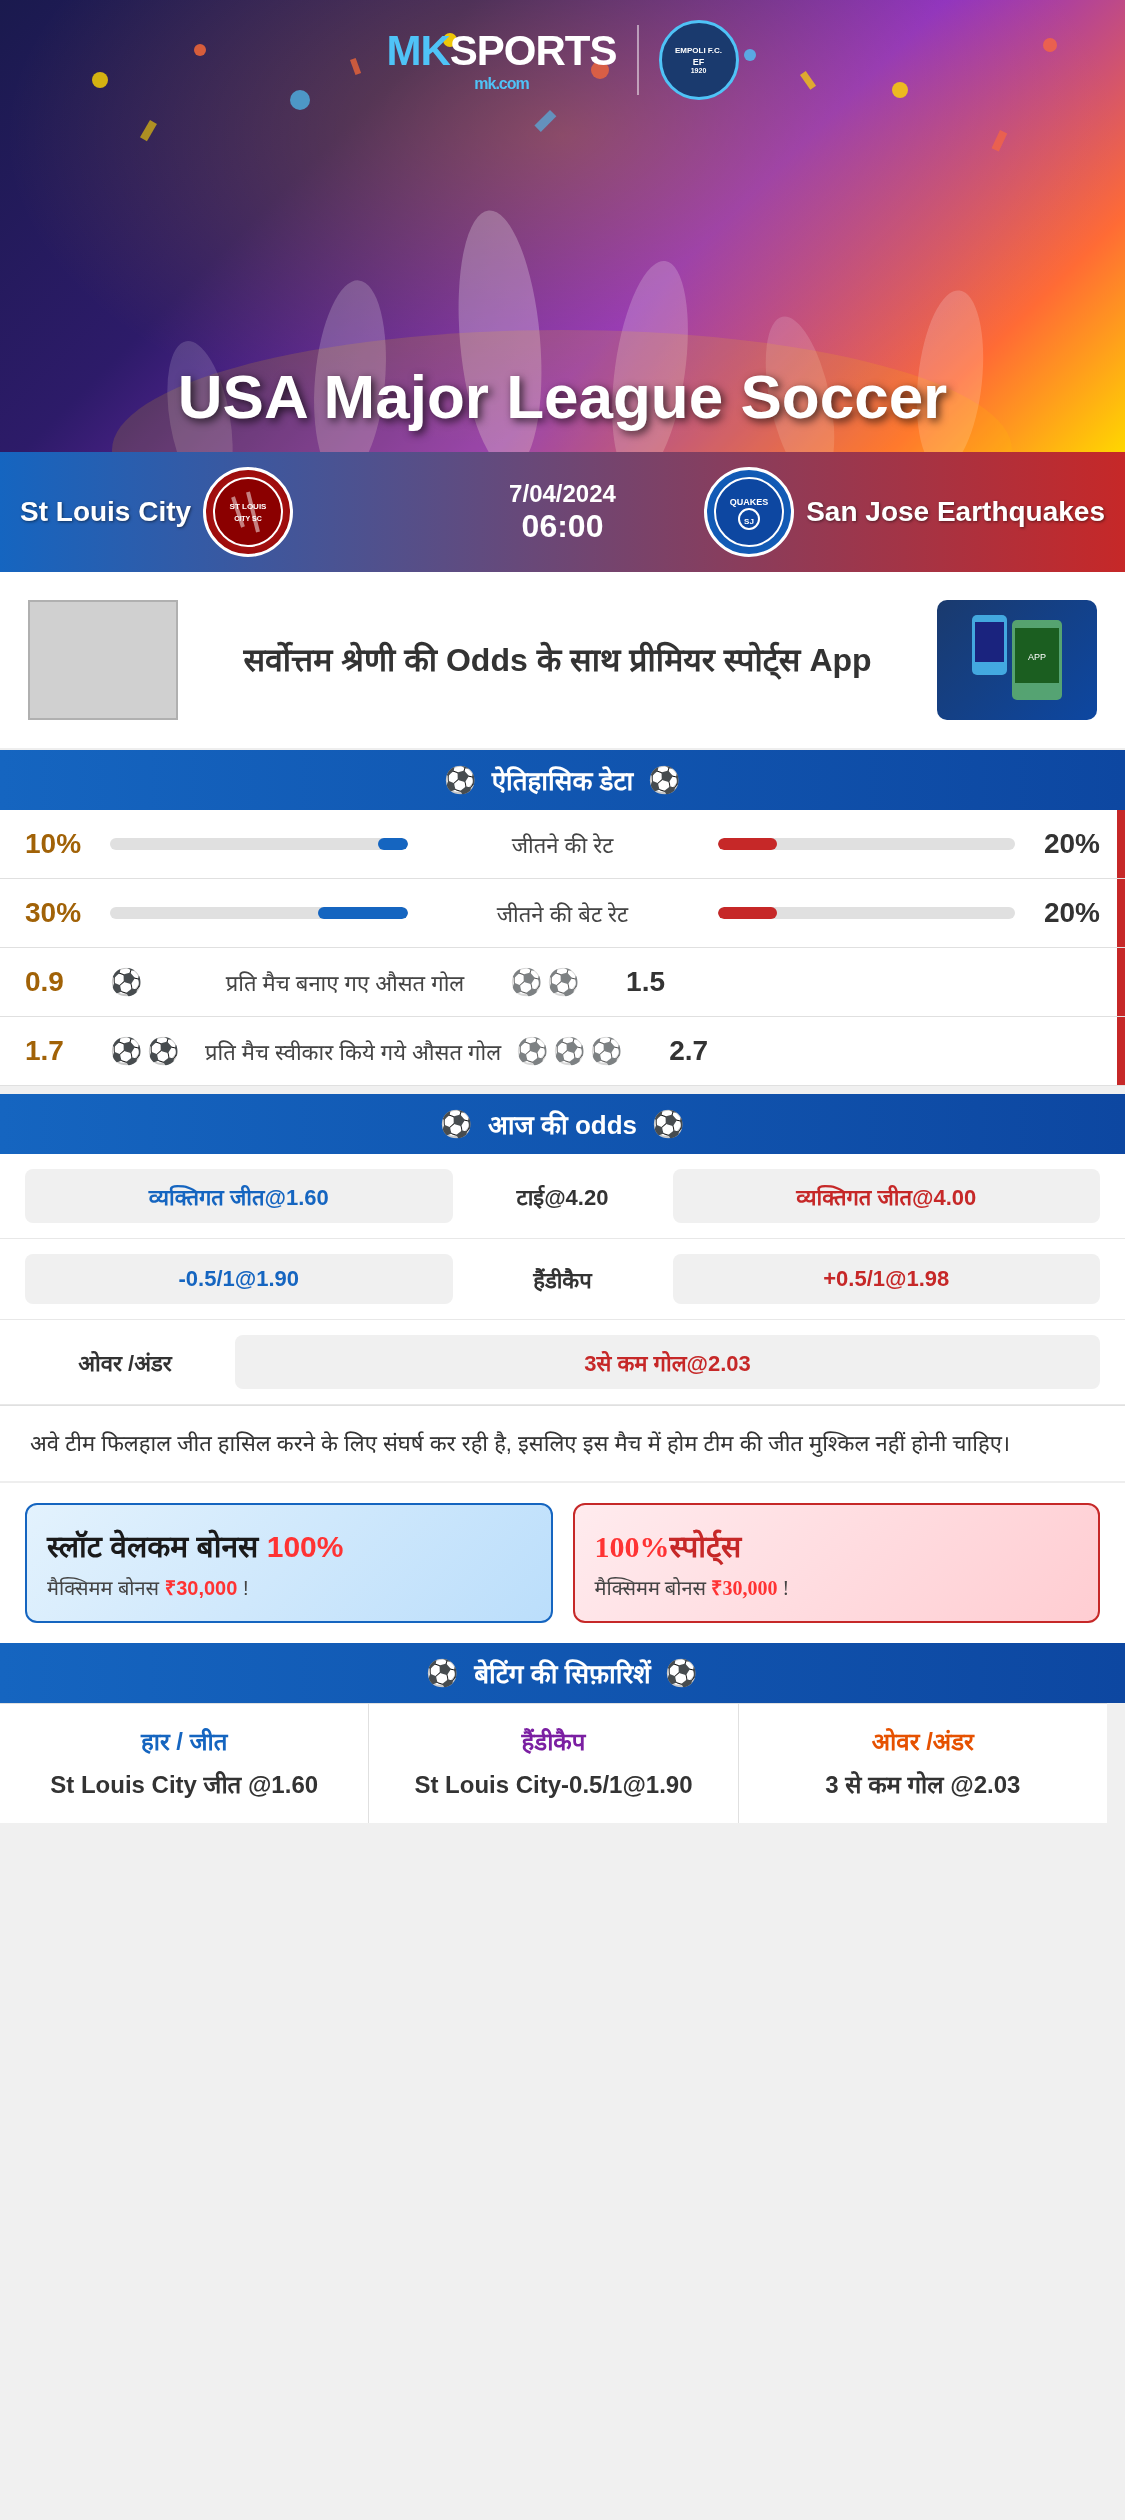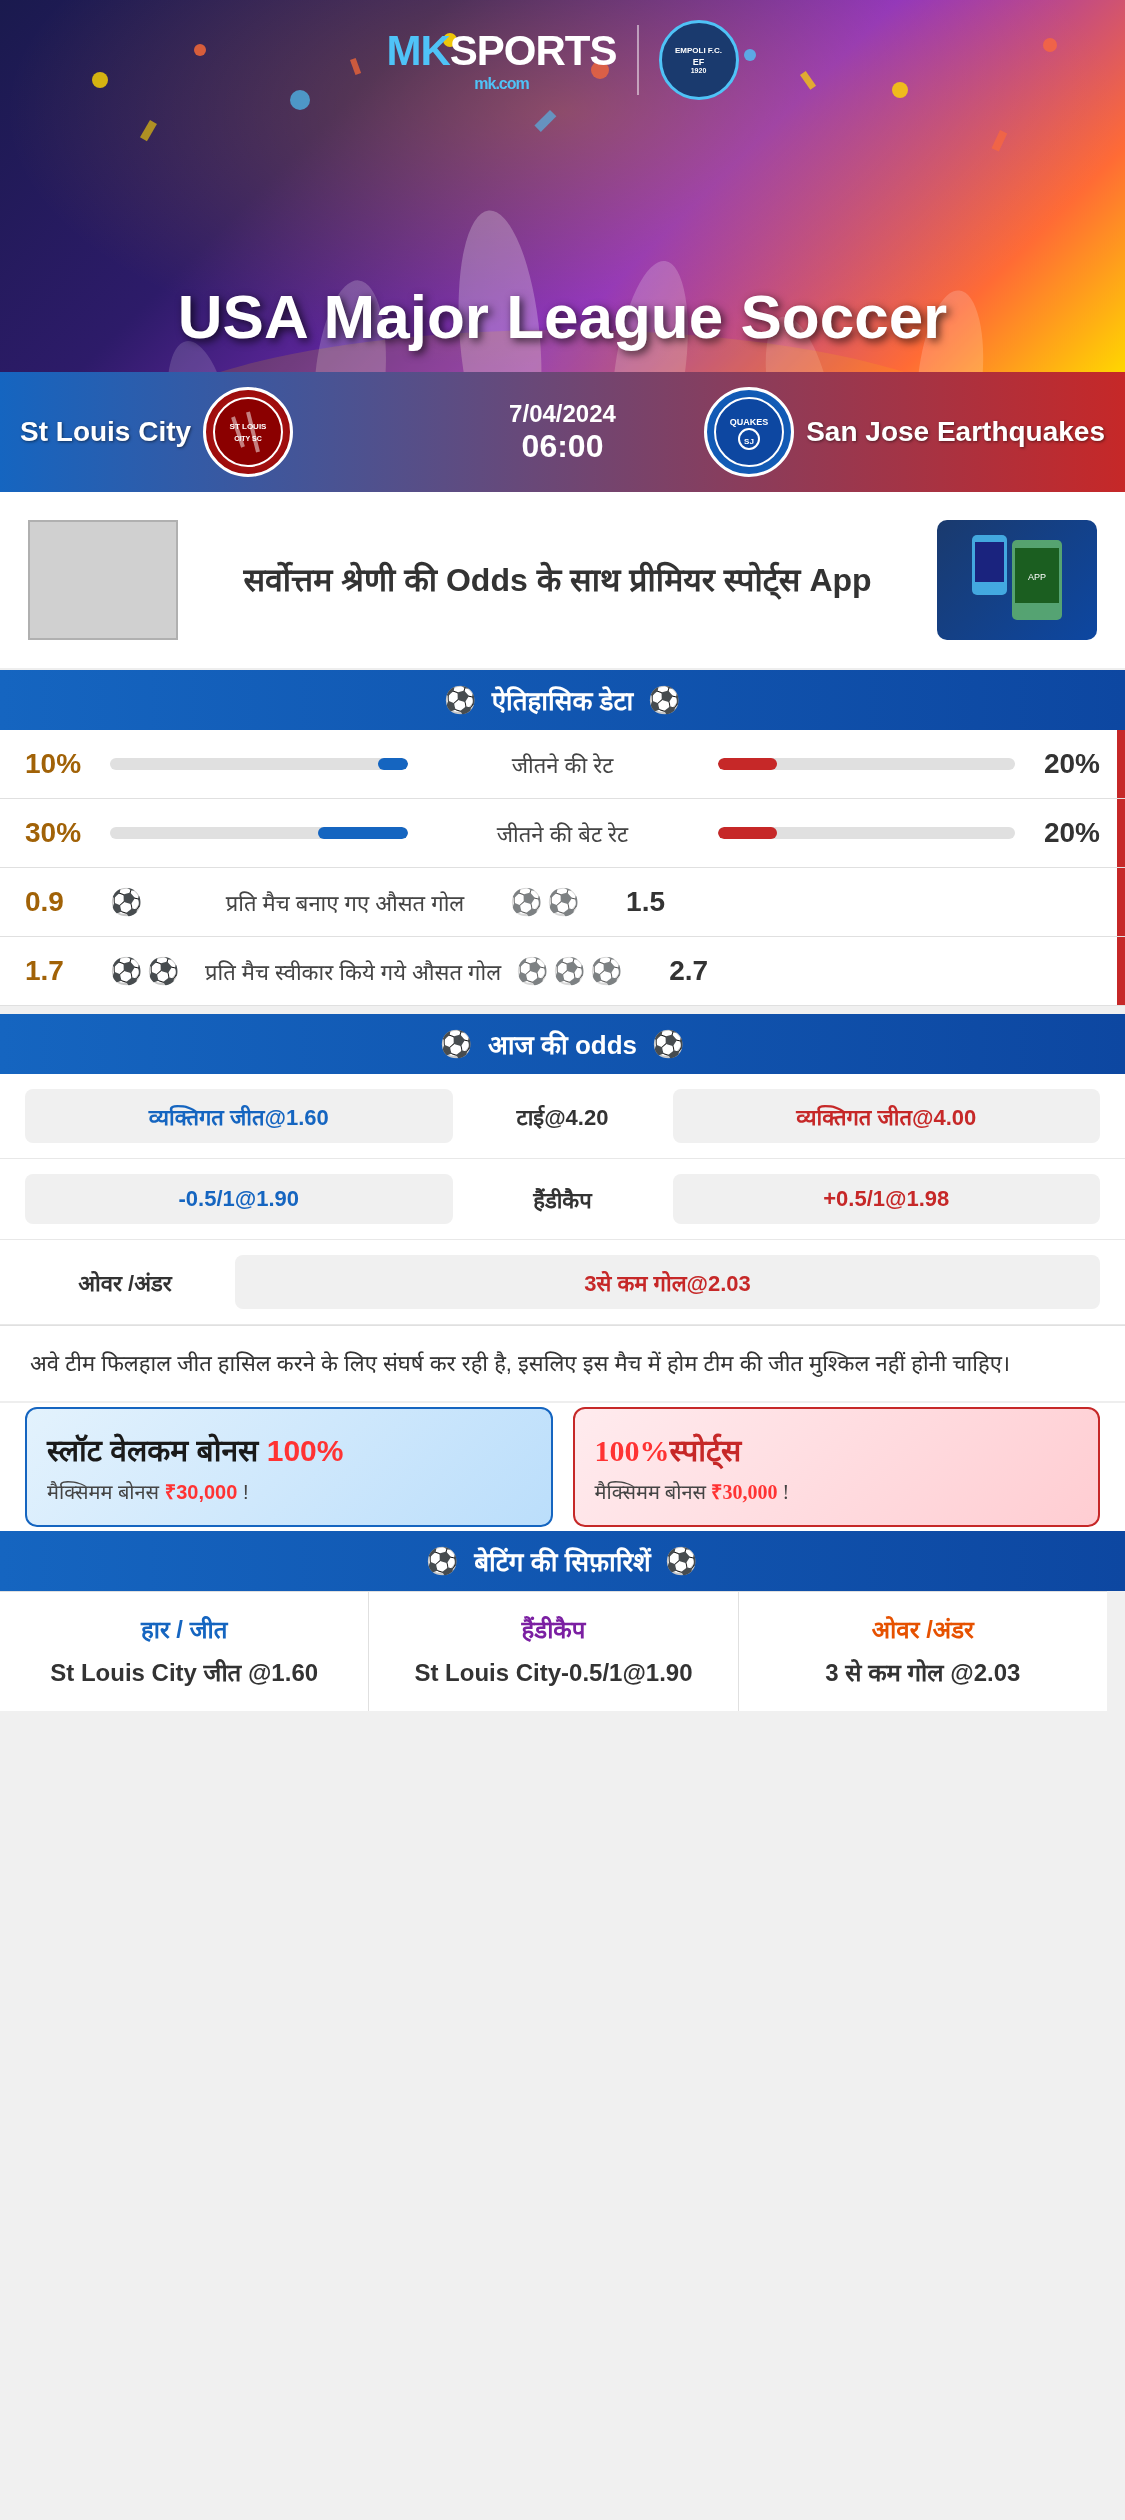--- a/index.html
+++ b/index.html
@@ -6,21 +6,21 @@
     body {
       width: 1125px;
       font-family: 'Arial', sans-serif;
       background: #f0f0f0;
       overflow-x: hidden;
     }
 
     
     .hero-banner {
       width: 1125px;
-      height: 372px;
+      height: 452px;
       background: linear-gradient(135deg, #1a1a4e 0%, #2d1b69 30%, #8b2fc9 60%, #ff6b35 85%, #ffd700 100%);
       position: relative;
       overflow: hidden;
       display: flex;
       flex-direction: column;
       align-items: center;
       justify-content: flex-end;
       padding-bottom: 30px;
     }
     .hero-banner::before {
@@ -327,21 +327,21 @@
       font-size: 22px;
       color: #333;
       line-height: 1.6;
       border-top: 1px solid #e0e0e0;
     }
 
     
     .bonus-section {
       background: white;
       display: flex;
-      padding: 4px 25px;
+      padding: 20px 25px;
       gap: 20px;
       border-top: 2px solid #eee;
     }
     .bonus-card {
       flex: 1;
       border-radius: 12px;
       padding: 20px;
       display: flex;
       flex-direction: column;
       gap: 8px;

